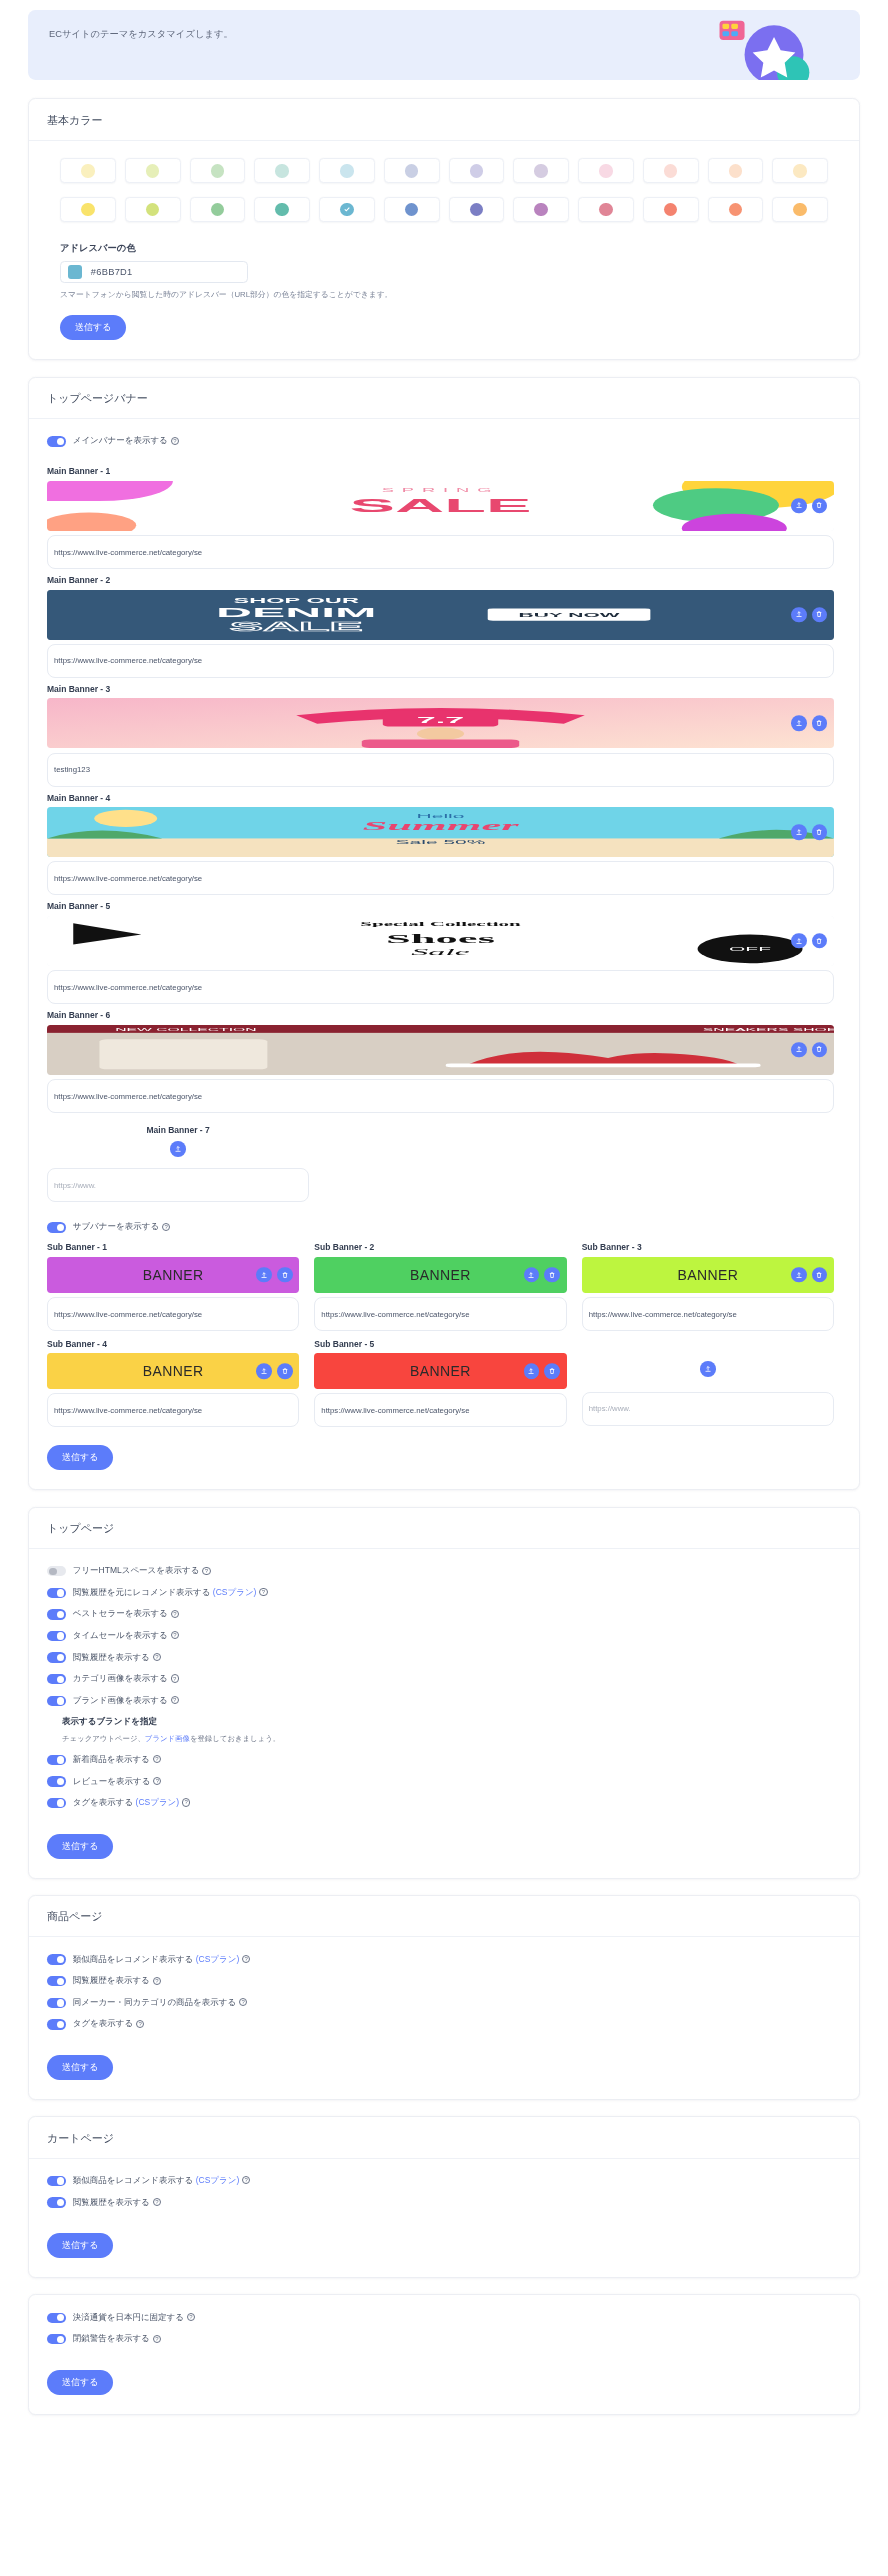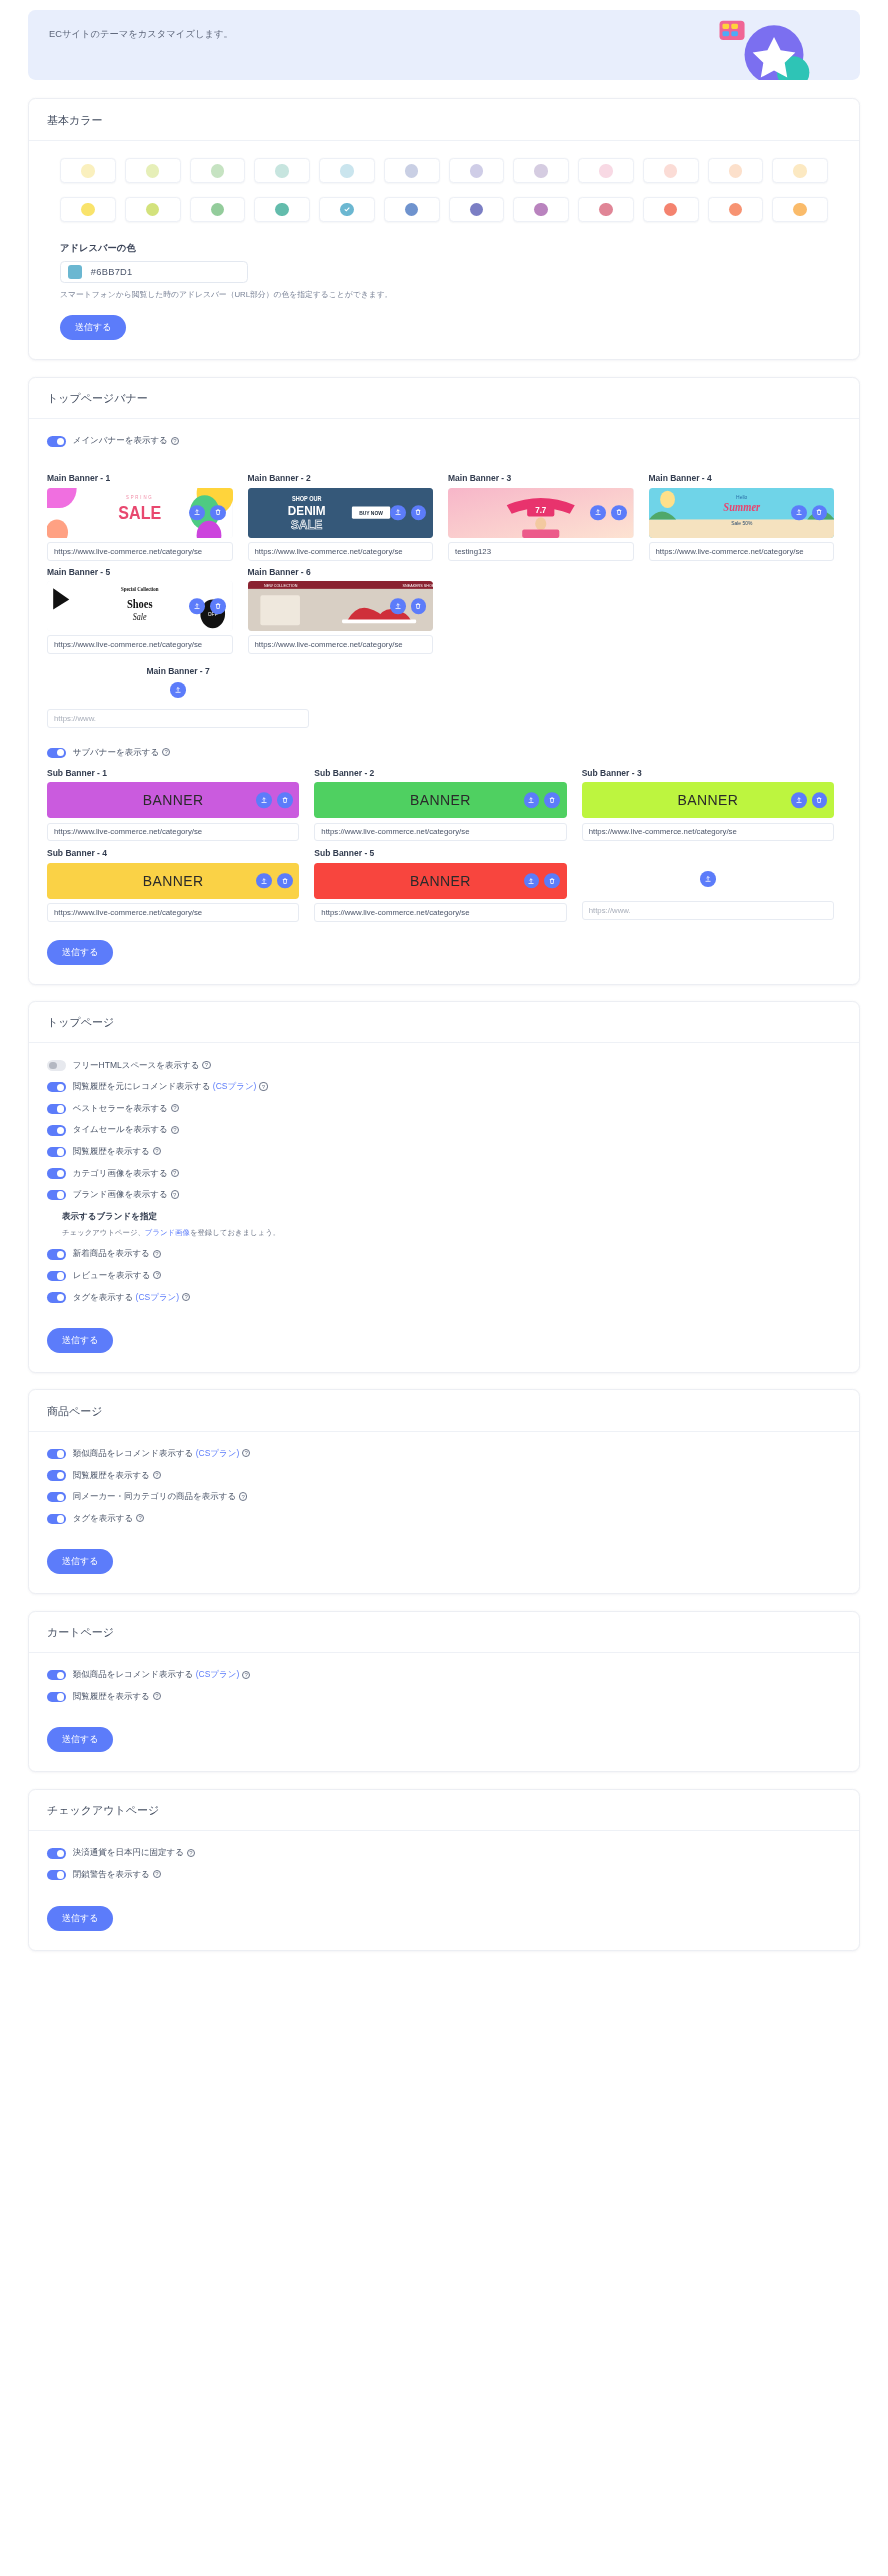--- a/index.html
+++ b/index.html
@@ -117,43 +117,43 @@
   .toggle-label .plan { color: #5c7cfa; }
   .qmark {
     display: inline-flex; align-items: center; justify-content: center;
     width: 8.1px; height: 8.1px; border: 0.7px solid #6b7487; border-radius: 50%;
     font-size: 6px; color: #6b7487; margin-left: 3px; vertical-align: 0.7px;
     cursor: pointer;
   }
 
   
   .banner-grid {
-    display: grid; grid-template-columns: repeat(4, 1fr);
-    gap: 6px 15px; margin: 26px 0 0 18px; width: 787px;
+    display: grid; grid-template-columns: repeat(1, 1fr);
+    gap: 6px 15px; margin: 19px 0 0 18px; width: 787px;
   }
   .banner-cell { }
   .banner-name { font-size: 8.5px; font-weight: bold; color: #323c4f; margin-bottom: 4.4px; }
   .banner-thumb {
     position: relative; height: 50px; border-radius: 3.7px; overflow: hidden;
     background: #f3f5f9;
   }
   .banner-actions {
     position: absolute; right: 6.7px; top: 50%; transform: translateY(-50%);
     display: flex; gap: 5.2px;
   }
   .round-btn {
     width: 15.6px; height: 15.6px; border-radius: 50%; background: #5c7cfa;
     display: flex; align-items: center; justify-content: center; cursor: pointer;
     border: none;
   }
   .round-btn svg { width: 8.1px; height: 8.1px; fill: none; stroke: #fff; stroke-width: 1.6; }
   .url-input {
     margin-top: 4.4px; width: 100%; height: 18.5px;
-    border: 0.7px solid #e7ebf2; border-radius: 3px; background: #fff;
-    font-size: 7.8px; color: #4a5469; padding: 0 6px;
+    border: 0.7px solid #e7ebf2; border-radius: 8px; background: #fff;
+    font-size: 7.8px; color: #4a5469; padding: 16px 6px;
     font-family: inherit;
   }
   .url-input::placeholder { color: #a8aeba; }
 
   
   .banner7 { text-align: center; }
   .banner7 .banner-name { margin-bottom: 6px; }
   .banner7 .round-btn { margin: 0 auto 7.4px auto; }
 
   
@@ -651,21 +651,20 @@
           <div class="toggle-row">
             <span class="switch"></span>
             <span class="toggle-label"><span class="t">閲覧履歴を表示する</span><span class="qmark">?</span></span>
           </div>
         </div>
       <button class="btn-submit">送信する</button>
     </div>
   </div>
 
   <div class="card">
-    <div class="card-title">チェックアウトページ</div>
     <div class="card-body" style="padding-left:18px;">
       <div id="checkout-page-toggles">
           <div class="toggle-row">
             <span class="switch"></span>
             <span class="toggle-label"><span class="t">決済通貨を日本円に固定する</span><span class="qmark">?</span></span>
           </div>
           <div class="toggle-row">
             <span class="switch"></span>
             <span class="toggle-label"><span class="t">閉鎖警告を表示する</span><span class="qmark">?</span></span>
           </div>

